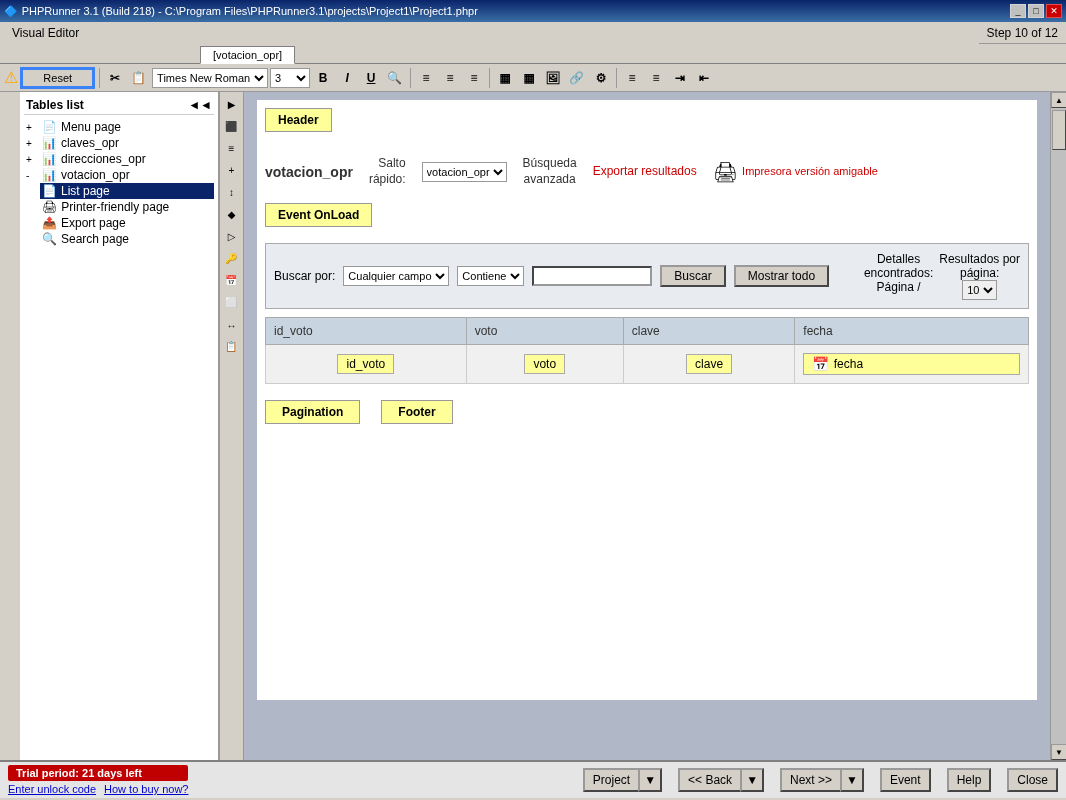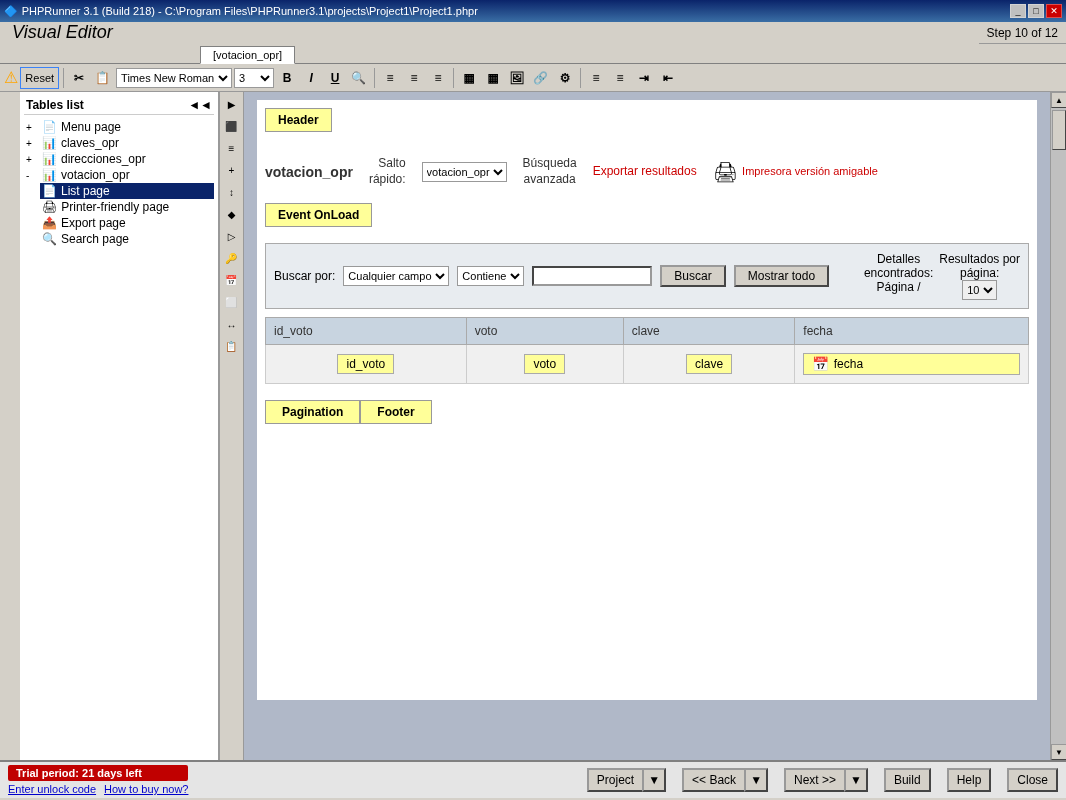--- a/index.html
+++ b/index.html
@@ -33,38 +33,37 @@
       background: #d4d0c8;
       height: 22px;
       display: flex;
       align-items: center;
       padding: 0 4px;
       border-bottom: 1px solid #999;
     }
     .menu-item {
       padding: 2px 8px;
       cursor: pointer;
-      font-size: 18px;
-      font-style: italic;
+      font-size: 12px;
     }
     
     
     .toolbar {
       background: #d4d0c8;
       height: 28px;
       display: flex;
       align-items: center;
       padding: 0 4px;
       gap: 2px;
       border-bottom: 1px solid #999;
     }
     .toolbar-btn {
-      padding: 2px 4px;
-      background: #d4d0c8;
-      border: 1px solid #3b82f6;
+      padding: 2px 20px;
+      background: #d4d0c8;
+      border: 3px solid #3b82f6;
       cursor: pointer;
       font-size: 11px;
       height: 22px;
       display: flex; align-items: center; justify-content: center;
     }
     .toolbar-separator { width: 1px; height: 20px; background: #999; margin: 0 2px; }
     .font-select {
       height: 20px; font-size: 11px;
       border: 1px solid #999;
       background: white;
@@ -251,21 +250,21 @@
       display: flex; align-items: center; gap: 4px;
       background: #ffff99;
       border: 1px solid #aaa;
       padding: 2px 8px;
       font-size: 12px;
       cursor: pointer;
     }
     
     .footer-row {
       display: flex;
-      gap: 0;
+      gap: 21px;
       margin-top: 16px;
     }
     .pagination-block {
       background: #ffff99;
       border: 1px solid #999;
       padding: 4px 16px;
       font-weight: bold;
     }
     .footer-block {
       background: #ffff99;
@@ -601,17 +600,17 @@
       <button class="bottom-btn-arrow">▼</button>
     </div>
     <div class="bottom-btn-group">
       <button class="bottom-btn">&lt;&lt; Back</button>
       <button class="bottom-btn-arrow">▼</button>
     </div>
     <div class="bottom-btn-group">
       <button class="bottom-btn">Next &gt;&gt;</button>
       <button class="bottom-btn-arrow">▼</button>
     </div>
-    <button class="bottom-btn">Build</button>
+    <button class="bottom-btn">Event</button>
     <button class="bottom-btn">Help</button>
     <button class="bottom-btn">Close</button>
   </div>
 </div>
 
 </body></html>

